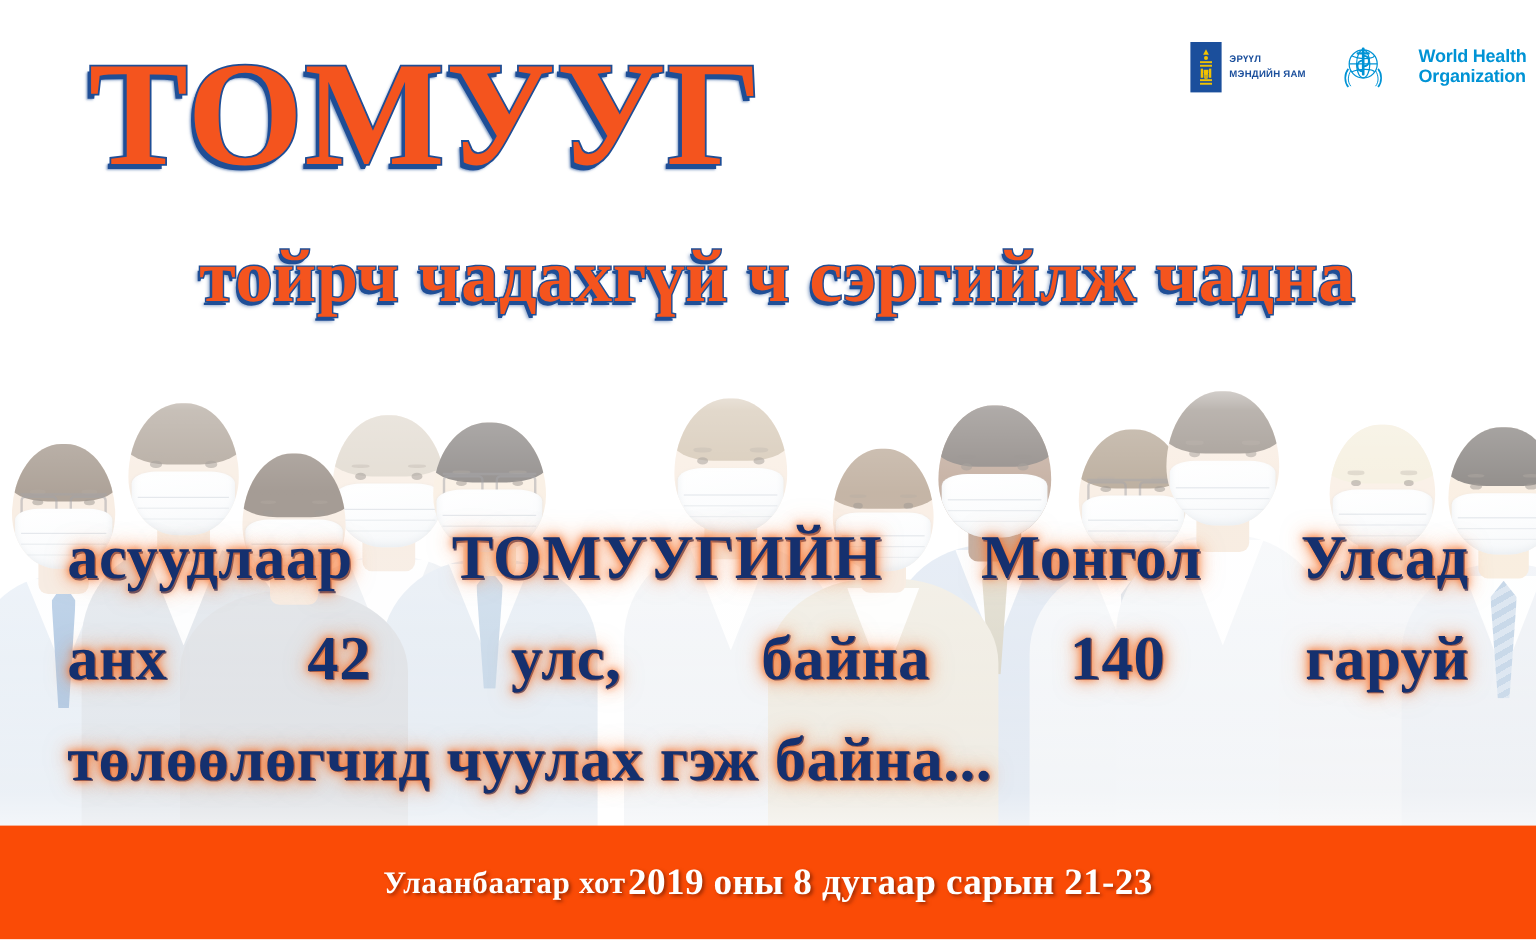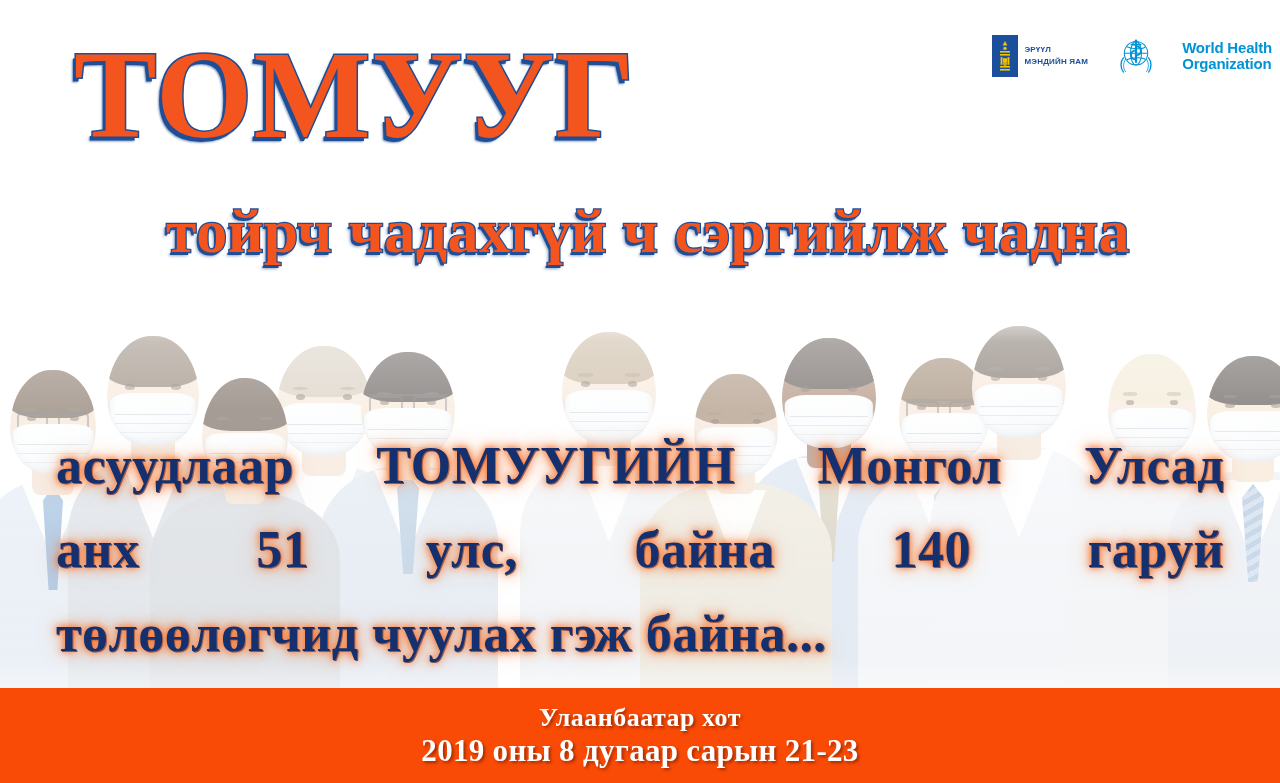--- a/index.html
+++ b/index.html
@@ -263,21 +263,21 @@
   
   #footer {
     position: absolute;
     left: 0;
     bottom: 0;
     width: 1280px;
     height: 95px;
     background: #fa4b06;
     z-index: 25;
     display: flex;
-    flex-direction: column;
+    flex-direction: row;
     align-items: center;
     justify-content: center;
     gap: 2px;
   }
   .footer-line {
     color: #ffffff;
     font-weight: bold;
     line-height: 1.12;
     text-shadow: 2px 2px 3px rgba(90,20,0,.55);
   }
@@ -523,21 +523,21 @@
 
   <div id="body-copy">
     <div class="body-line justify">
       <span>асуудлаар</span>
       <span>ТОМУУГИЙН</span>
       <span>Монгол</span>
       <span>Улсад</span>
     </div>
     <div class="body-line justify">
       <span>анх</span>
-      <span>51</span>
+      <span>42</span>
       <span>улс,</span>
       <span>байна</span>
       <span>140</span>
       <span>гаруй</span>
     </div>
     <div class="body-line">төлөөлөгчид чуулах гэж байна...</div>
   </div>
 
   <div id="footer">
     <div class="footer-line" id="footer-city">Улаанбаатар хот</div>

